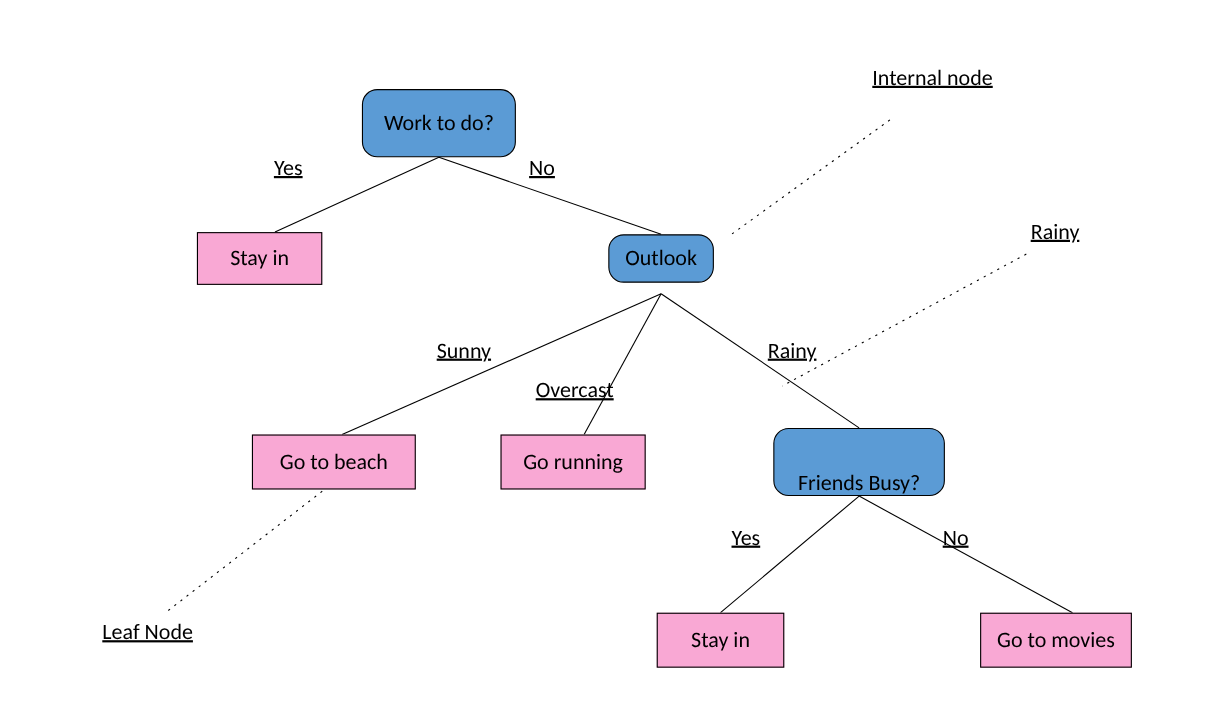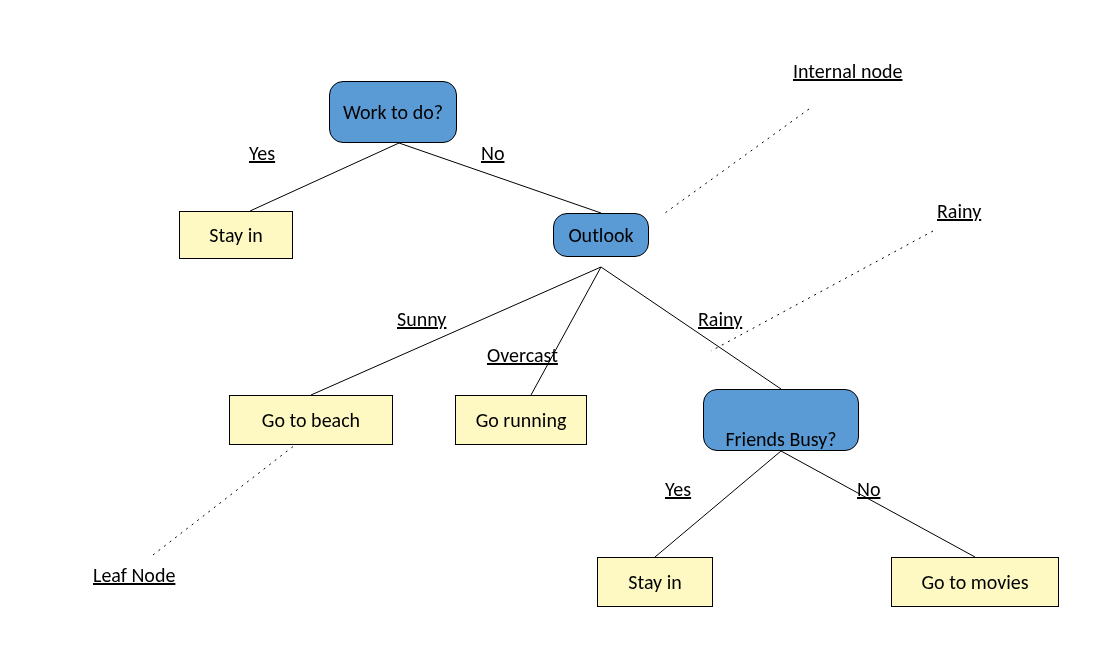--- a/index.html
+++ b/index.html
@@ -21,21 +21,21 @@
     justify-content: center;
     box-sizing: border-box;
     text-align: center;
     line-height: 1.1;
   }
   .internal {
     background: #5b9bd5;
     border-radius: 14px;
   }
   .leaf {
-    background: #fef9c3;
+    background: #f9a8d4;
     border-radius: 0;
   }
   .label {
     position: absolute;
     white-space: nowrap;
     text-decoration: underline;
   }
   svg.lines {
     position: absolute;
     left: 0;
@@ -70,49 +70,49 @@
   <g stroke="#000000" stroke-width="1" stroke-dasharray="2 5" fill="none">
 
     <line x1="809" y1="109" x2="665" y2="213"></line>
 
     <line x1="933" y1="231" x2="711" y2="351"></line>
 
     <line x1="153" y1="555" x2="295" y2="445"></line>
   </g>
 </svg>
 
-<div class="node internal" style="left:329px; top:81px; width:128px; height:62px;">
+<div class="node internal" style="left:329px; top:81px; width:140px; height:62px;">
   <span>Work to do?</span>
 </div>
 
 <div class="node internal" style="left:553px; top:213px; width:96px; height:44px;">
   <span>Outlook</span>
 </div>
 
 <div class="node internal" style="left:703px; top:389px; width:156px; height:62px;align-items:flex-end;">
   <span>Friends Busy?</span>
 </div>
 
 <div class="node leaf" style="left:179px; top:211px; width:114px; height:48px;">
   <span>Stay in</span>
 </div>
 
-<div class="node leaf" style="left:229px; top:395px; width:164px; height:50px;">
+<div class="node leaf" style="left:229px; top:395px; width:149px; height:50px;">
   <span>Go to beach</span>
 </div>
 
 <div class="node leaf" style="left:455px; top:395px; width:132px; height:50px;">
   <span>Go running</span>
 </div>
 
 <div class="node leaf" style="left:597px; top:557px; width:116px; height:50px;">
   <span>Stay in</span>
 </div>
 
-<div class="node leaf" style="left:891px; top:557px; width:168px; height:50px;align-items:center;">
+<div class="node leaf" style="left:891px; top:557px; width:138px; height:50px;align-items:center;">
   <span>Go to movies</span>
 </div>
 
 <div class="label" style="left:249px; top:141px;">Yes</div>
 <div class="label" style="left:481px; top:141px;">No</div>
 <div class="label" style="left:397px; top:307px;">Sunny</div>
 <div class="label" style="left:487px; top:343px;">Overcast</div>
 <div class="label" style="left:698px; top:307px;">Rainy</div>
 <div class="label" style="left:665px; top:477px;">Yes</div>
 <div class="label" style="left:857px; top:477px;">No</div>

